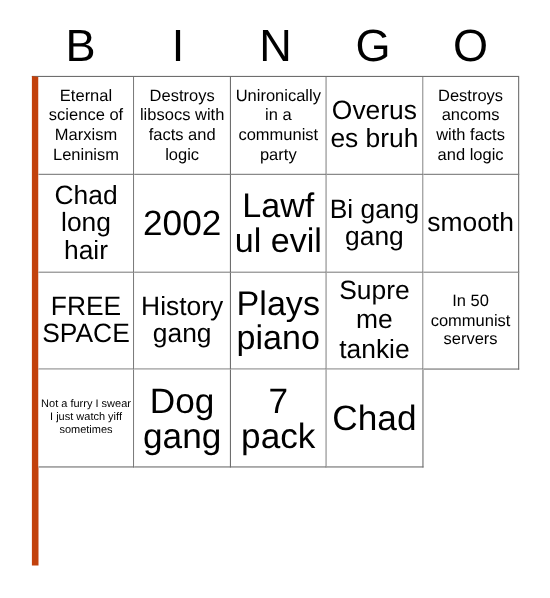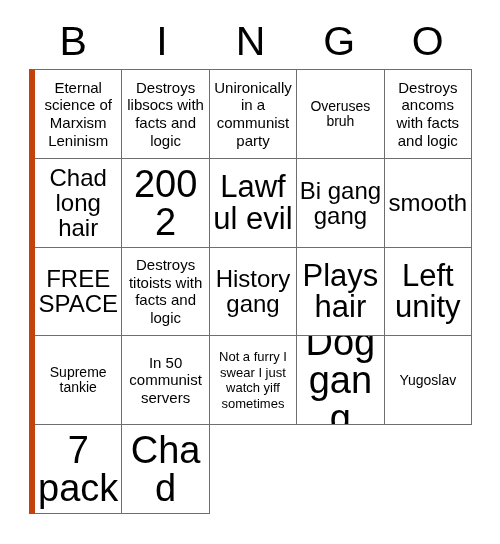--- a/index.html
+++ b/index.html
@@ -70,26 +70,26 @@
     text-align: center;
     padding: 1px 2px;
     overflow: hidden;
     background: #ffffff;
     color: #000000;
     line-height: 1.08;
     word-break: break-word;
   }
 
   
-  .bingo-cell.fs-xl   { font-size: 38px; line-height: 1.0; }
+  .bingo-cell.fs-xl   { font-size: 32px; line-height: 1.0; }
   .bingo-cell.fs-lg   { font-size: 31px; line-height: 1.02; align-items: center; }
   .bingo-cell.fs-md   { font-size: 24px; line-height: 1.05; }
-  .bingo-cell.fs-sm   { font-size: 14px; line-height: 1.1; }
+  .bingo-cell.fs-sm   { font-size: 24px; line-height: 1.1; }
   .bingo-cell.fs-xs   { font-size: 15px; line-height: 1.18; }
-  .bingo-cell.fs-xxs  { font-size: 13px; line-height: 1.2; }
+  .bingo-cell.fs-xxs  { font-size: 10px; line-height: 1.2; }
 
   .cell-text {
     display: block;
     width: 100%;
   }
 </style>
 </head>
 <body>
 
 <div id="bingo-card">
@@ -129,47 +129,38 @@
       </div>
       <div class="bingo-cell fs-md">
         <span class="cell-text">Bi gang gang</span>
       </div>
       <div class="bingo-cell fs-md">
         <span class="cell-text">smooth</span>
       </div>
       <div class="bingo-cell fs-md">
         <span class="cell-text">FREE SPACE</span>
       </div>
-      <div class="bingo-cell fs-xs">
-        <span class="cell-text">Destroys titoists with facts and logic</span>
-      </div>
       <div class="bingo-cell fs-md">
         <span class="cell-text">History gang</span>
       </div>
       <div class="bingo-cell fs-lg">
-        <span class="cell-text">Plays hair</span>
-      </div>
-      <div class="bingo-cell fs-lg">
-        <span class="cell-text">Left unity</span>
+        <span class="cell-text">Plays piano</span>
       </div>
       <div class="bingo-cell fs-sm">
         <span class="cell-text">Supreme tankie</span>
       </div>
       <div class="bingo-cell fs-xs">
         <span class="cell-text">In 50 communist servers</span>
       </div>
       <div class="bingo-cell fs-xxs">
         <span class="cell-text">Not a furry I swear I just watch yiff sometimes</span>
       </div>
       <div class="bingo-cell fs-xl">
         <span class="cell-text">Dog gang</span>
       </div>
-      <div class="bingo-cell fs-sm">
-        <span class="cell-text">Yugoslav</span>
-      </div>
       <div class="bingo-cell fs-xl">
         <span class="cell-text">7 pack</span>
       </div>
       <div class="bingo-cell fs-xl">
         <span class="cell-text">Chad</span>
       </div>
     </div>
 
 </div>
 

